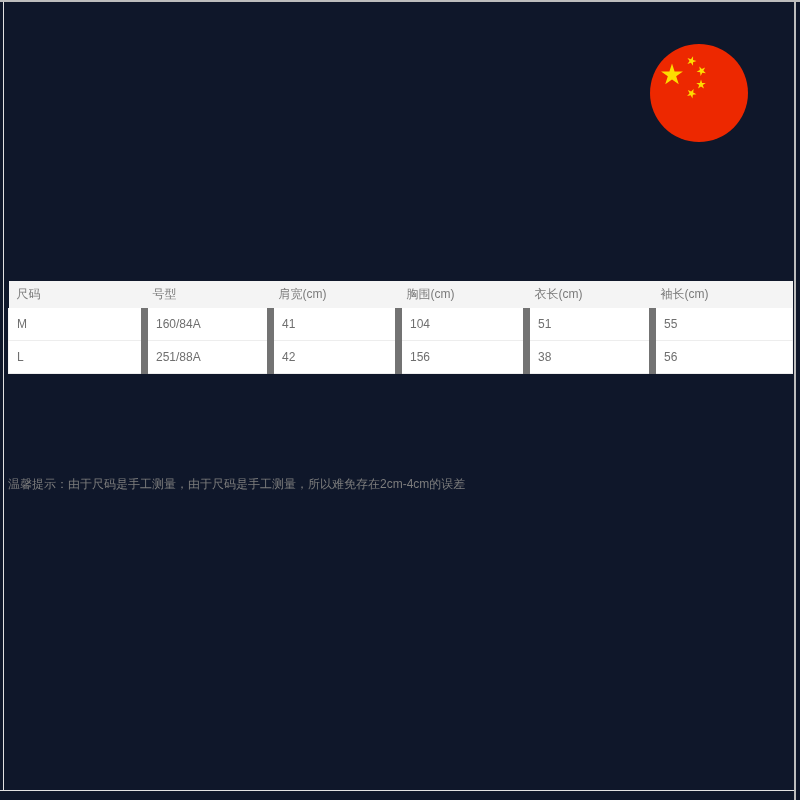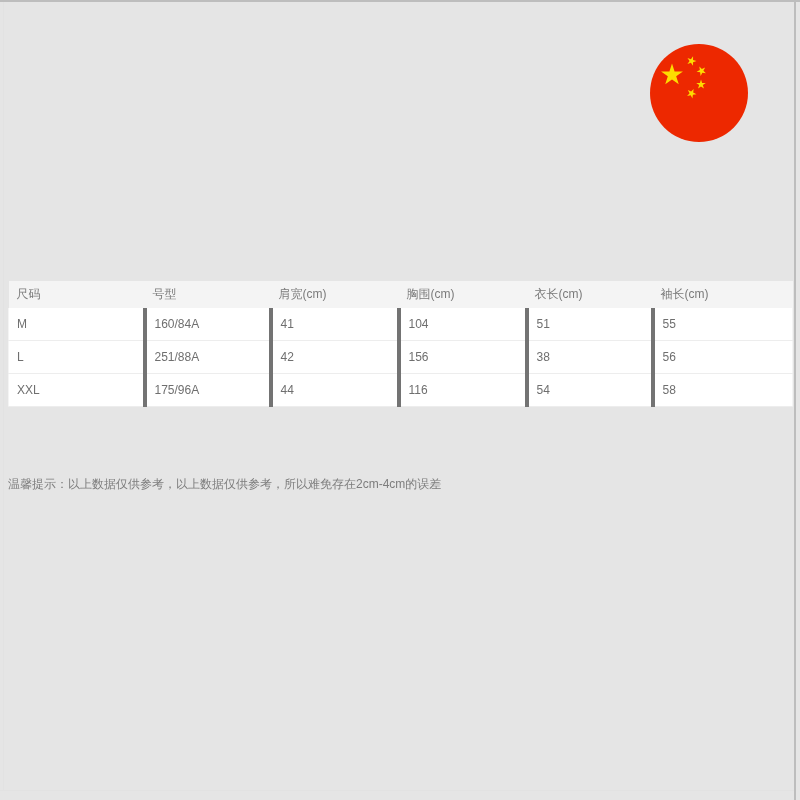--- a/index.html
+++ b/index.html
@@ -3,21 +3,21 @@
 <meta charset="utf-8">
 <style>
   html, body { margin: 0; padding: 0; }
   body {
     width: 800px; height: 800px;
     background: #ffffff;
     font-family: "Liberation Sans", "DejaVu Sans", sans-serif;
     position: relative;
     overflow: hidden;
   }
-  .canvas { position: absolute; inset: 0; background: #e5e5e5; }
+  .canvas { position: absolute; inset: 0; background: #0f172a; }
 
   
   .frame-top    { position: absolute; left: 0;   top: 0;    width: 800px; height: 2px; background: #bdbdbd; }
   .frame-right  { position: absolute; left: 794px; top: 0;  width: 2px;  height: 800px; background: #bdbdbd; }
   .frame-left   { position: absolute; left: 3px; top: 2px;  width: 1px;  height: 789px; background: #e2e2e2; }
   .frame-bottom { position: absolute; left: 0;  top: 790px; width: 794px; height: 1px; background: #e2e2e2; }
 
   .flag { position: absolute; left: 650px; top: 44px; width: 98px; height: 98px; }
 
   table.size-table {
@@ -28,21 +28,21 @@
   table.size-table th {
     height: 27px; background: #f4f4f4;
     font-weight: normal; text-align: left;
     padding: 0 0 0 8px; color: #7b7b7b;
     font-size: 12px;
   }
   table.size-table td {
     height: 32px; padding: 0 0 0 8px;
     color: #6f6f6f;
     border-bottom: 1px solid #ededed;
-    border-left: 4px solid #737373;
+    border-left: 7px solid #737373;
     background: #ffffff;
   }
   table.size-table td:first-child { border-left: 1px solid #f4f4f4; }
   table.size-table td:last-child  { border-right: 1px solid #f4f4f4; }
 
   .note {
     position: absolute; left: 8px; top: 476px;
     font-size: 12px; color: #7d7d7d;
     white-space: nowrap;
   }
@@ -98,26 +98,18 @@
         <td>55</td>
       </tr>
       <tr>
         <td>L</td>
         <td>251/88A</td>
         <td>42</td>
         <td>156</td>
         <td>38</td>
         <td>56</td>
       </tr>
-      <tr>
-        <td>XXL</td>
-        <td>175/96A</td>
-        <td>44</td>
-        <td>116</td>
-        <td>54</td>
-        <td>58</td>
-      </tr>
     </tbody>
   </table>
 
-  <div class="note">温馨提示：以上数据仅供参考，以上数据仅供参考，所以难免存在2cm-4cm的误差</div>
+  <div class="note">温馨提示：由于尺码是手工测量，由于尺码是手工测量，所以难免存在2cm-4cm的误差</div>
 
 </div>
 
 </body></html>

